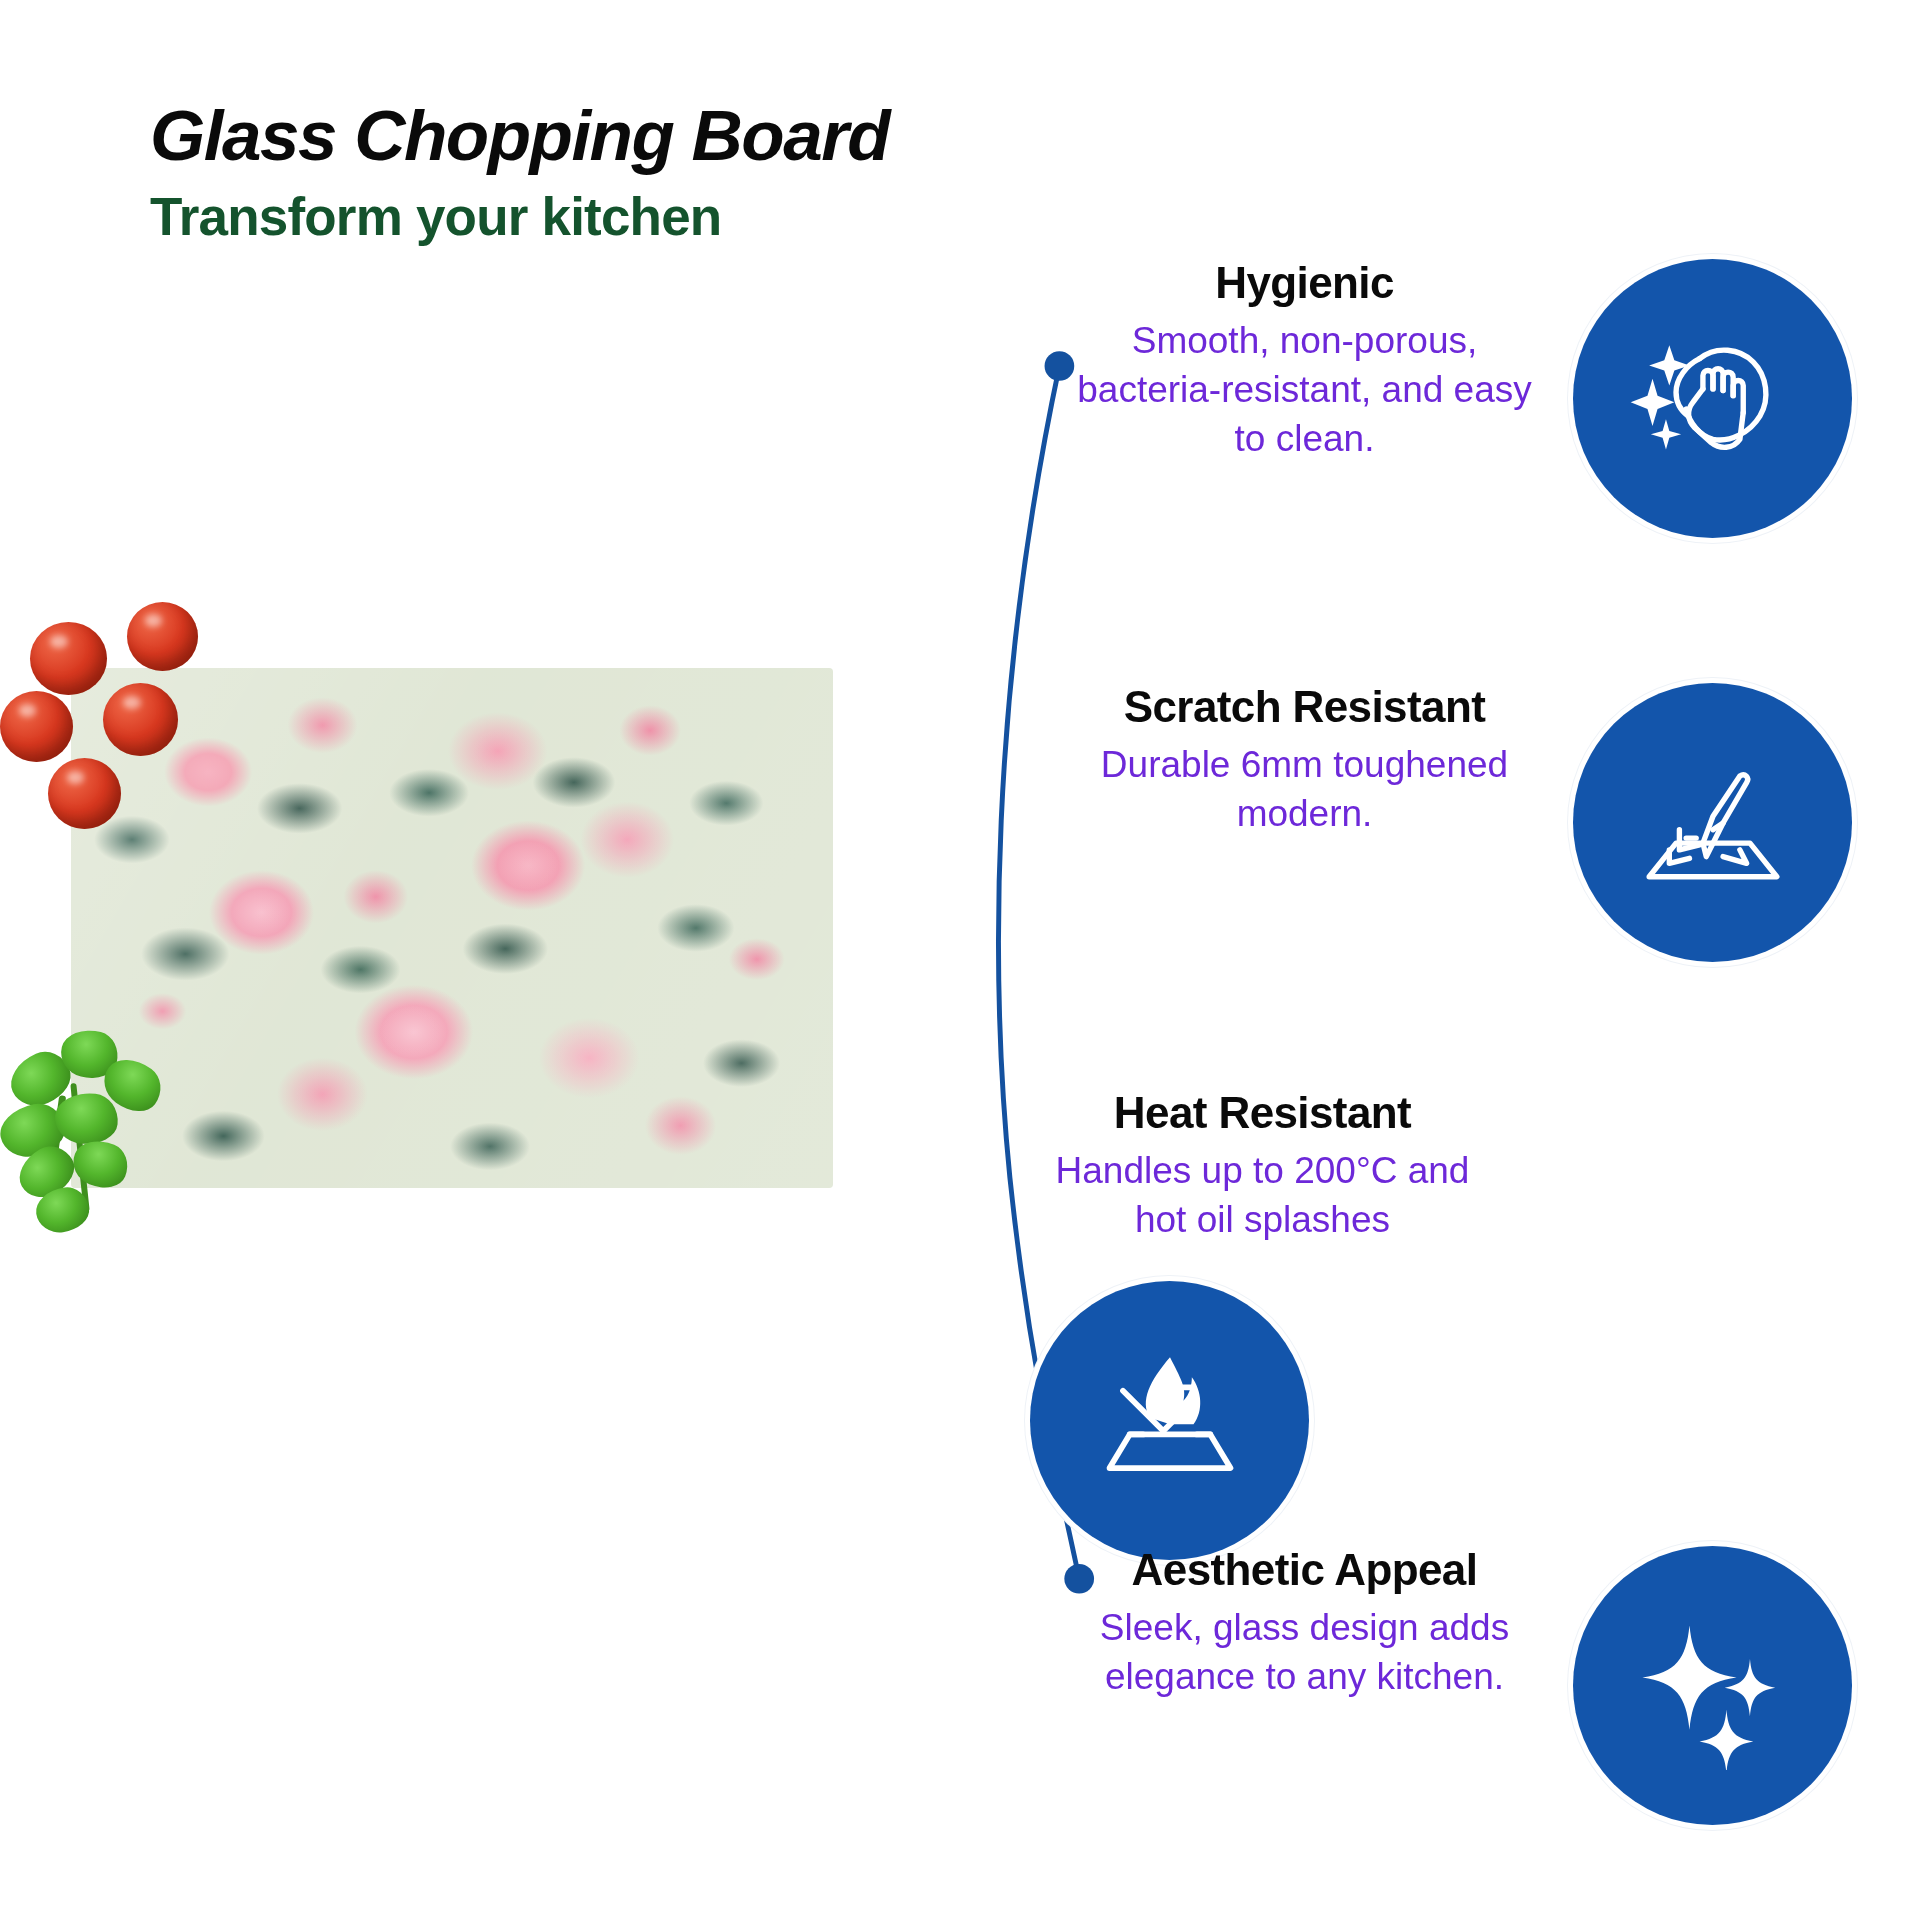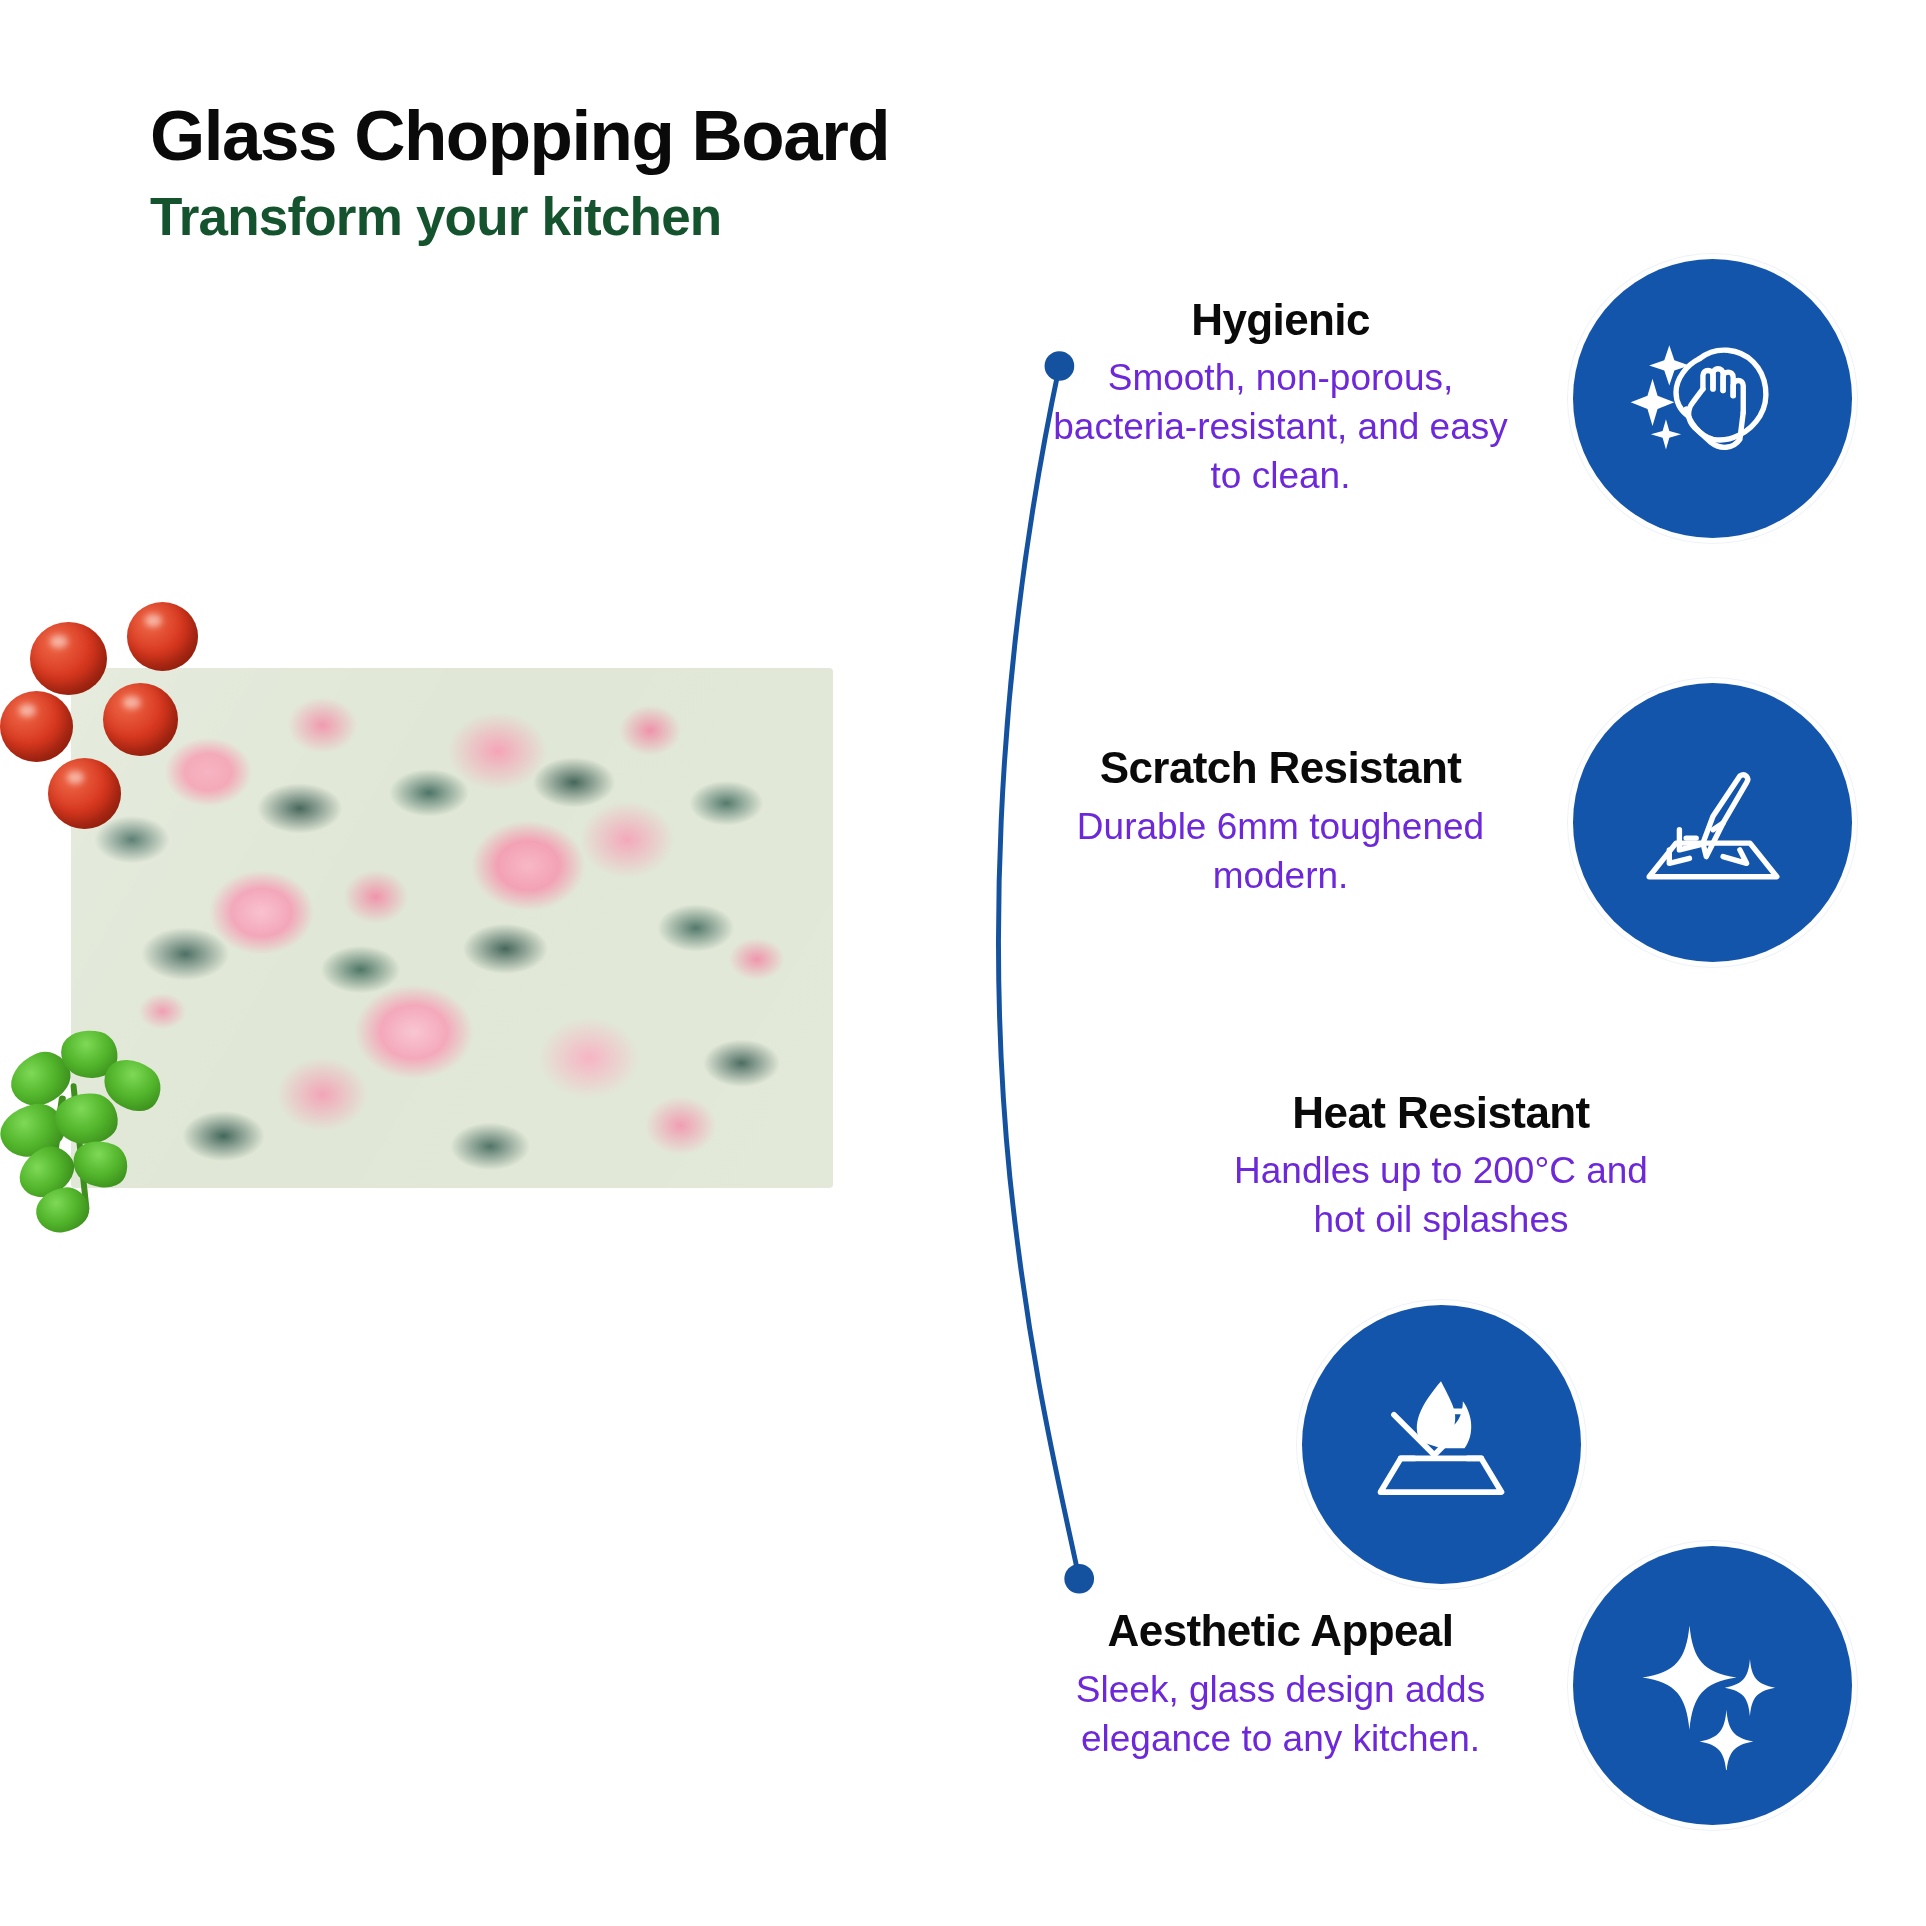--- a/index.html
+++ b/index.html
@@ -24,20 +24,21 @@
     width: 1089px;
   }
   #page-title {
     font-size: 71px;
     font-weight: 700;
     color: #0a0a0a;
     letter-spacing: -1.5px;
     line-height: 1.05;
     margin: 0;
     white-space: nowrap;
+    font-style: italic;
   }
   #page-subtitle {
     font-size: 53px;
     font-weight: 700;
     color: #14532d;
     letter-spacing: -0.8px;
     line-height: 1.1;
     margin: 14px 0 0 0;
     white-space: nowrap;
   }
@@ -146,23 +147,22 @@
     height: 1287px;
     overflow: visible;
   }
 
   
   .feature-row {
     position: absolute;
     left: 1030px;
     width: 822px;
     display: flex;
-    align-items: center;
     justify-content: flex-end;
-    gap: 60px;
+    gap: 36px;
   }
   #feature-row-0 { top: 259px; }
   #feature-row-1 { top: 683px; }
   #feature-row-2 { top: 1089px; flex-direction: column; }
   #feature-row-3 { top: 1546px; }
 
   .feature-text {
     text-align: center;
     width: 465px;
   }

